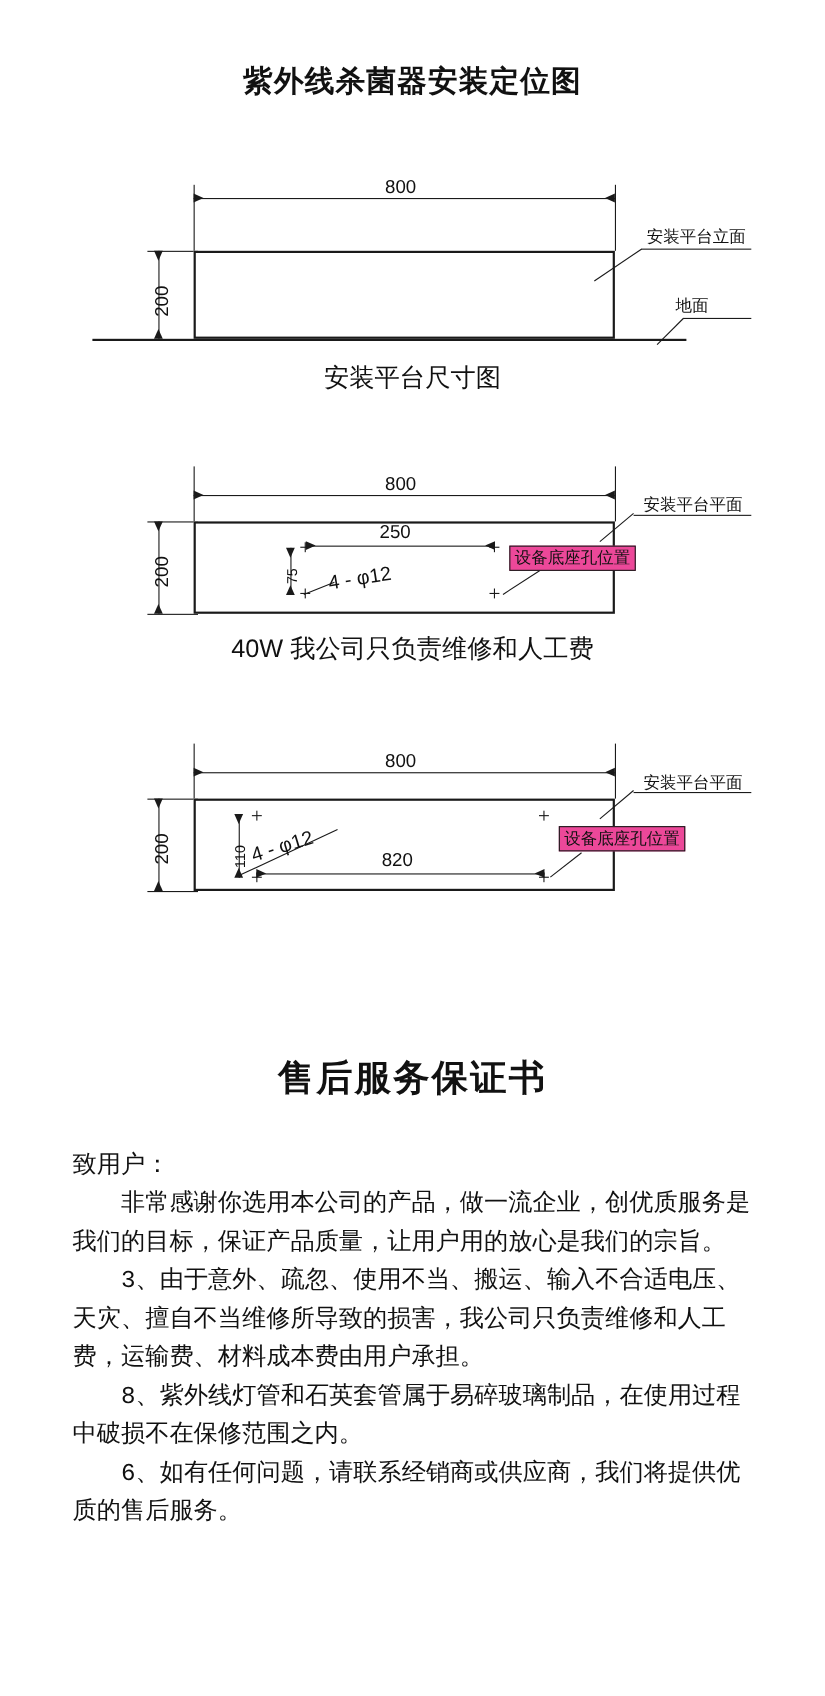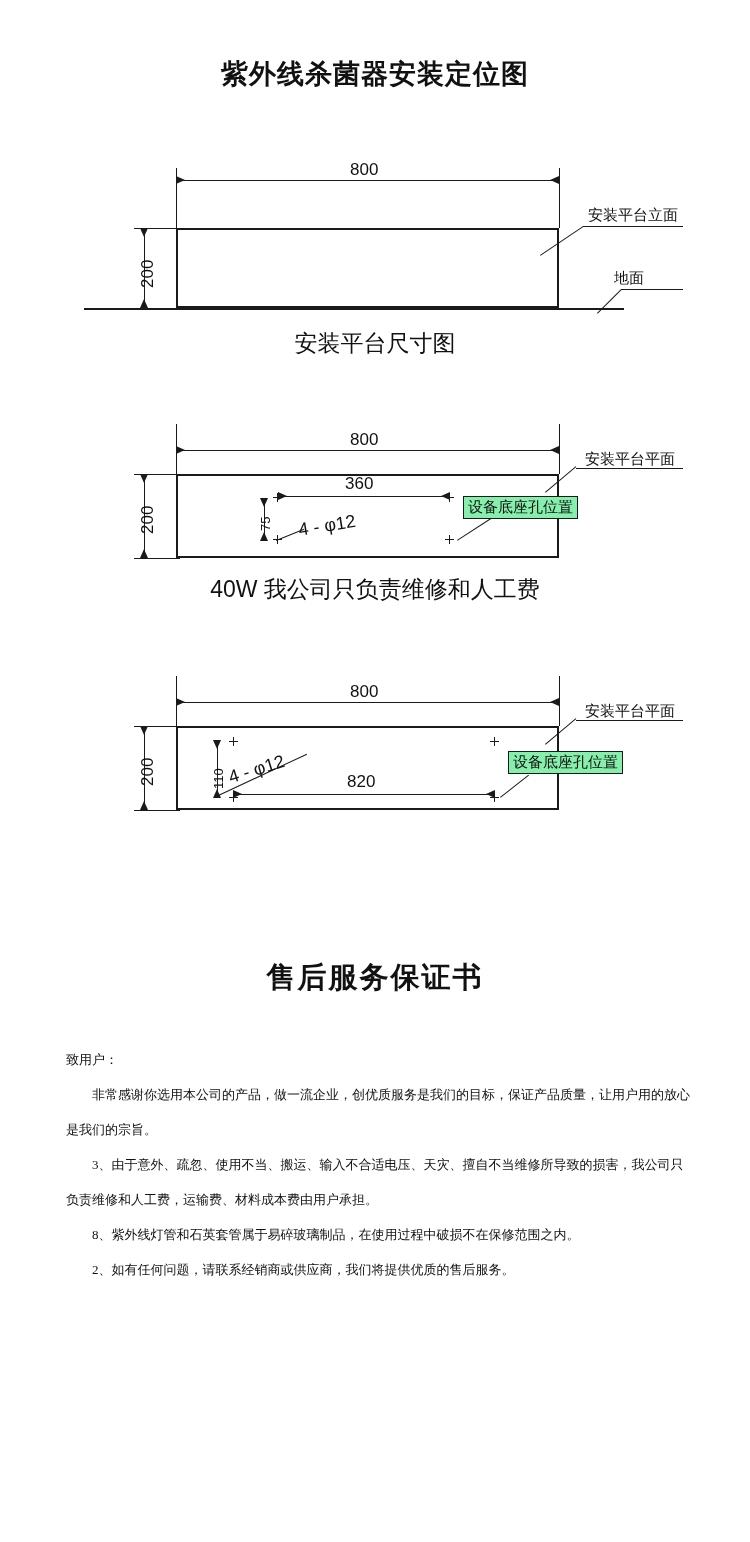--- a/index.html
+++ b/index.html
@@ -100,21 +100,21 @@
 
   .leader-label {
     position: absolute;
     font-size: 15px;
     color: #111;
     white-space: nowrap;
   }
   .leader-label.boxed {
     border: 1px solid #1a1a1a;
     padding: 1px 4px;
-    background: #86efac;
+    background: #ec4899;
   }
   .leader-line {
     position: absolute;
     height: 0;
     border-top: 1px solid #1a1a1a;
     transform-origin: 0 0;
   }
 
   .ground-line {
     position: absolute;
@@ -175,35 +175,35 @@
     transform-origin: 0 0;
   }
 
   
   .warranty-title {
     position: absolute;
     top: 958px;
     left: 0;
     width: 750px;
     text-align: center;
-    font-size: 29px;
+    font-size: 33px;
     font-weight: bold;
     letter-spacing: 2px;
     color: #111;
   }
 
   .warranty-body {
     position: absolute;
     top: 1042px;
     left: 66px;
     width: 624px;
-    font-size: 13px;
+    font-size: 22px;
     line-height: 35px;
     color: #111;
-    font-family: Liberation Serif, serif;
+    font-family: Liberation Mono, monospace;
   }
   .warranty-body p {
     margin: 0 0 0 0;
   }
   .indent2 {
     text-indent: 2em;
   }
 </style>
 </head>
 <body>
@@ -256,21 +256,21 @@
     <div class="arrow-up" style="left:140px;top:549px;"></div>
     <div class="ext-line-h" style="left:134px;top:474px;width:46px;"></div>
     <div class="ext-line-h" style="left:134px;top:558px;width:46px;"></div>
     <div class="dim-text-v" style="left:138px;top:534px;">200</div>
 
     <div class="rect-outline" style="left:176px;top:474px;width:383px;height:84px;"></div>
 
     <div class="dim-line-h" style="left:278px;top:496px;width:172px;"></div>
     <div class="arrow-right" style="left:278px;top:492px;"></div>
     <div class="arrow-left" style="left:441px;top:492px;"></div>
-    <div class="dim-text" style="left:345px;top:474px;">360</div>
+    <div class="dim-text" style="left:345px;top:474px;">250</div>
 
     <div class="dim-line-v" style="left:264px;top:498px;height:42px;"></div>
     <div class="arrow-down" style="left:260px;top:498px;"></div>
     <div class="arrow-up" style="left:260px;top:532px;"></div>
     <div class="dim-text-v dim-text-small" style="left:258px;top:531px;">75</div>
 
     <div class="hole-mark" style="left:277px;top:497px;"></div>
     <div class="hole-mark" style="left:277px;top:539px;"></div>
     <div class="hole-mark" style="left:449px;top:497px;"></div>
     <div class="hole-mark" style="left:449px;top:539px;"></div>
@@ -333,16 +333,16 @@
 
   </div>
 
   <div class="warranty-title">售后服务保证书</div>
 
   <div class="warranty-body">
     <p>致用户：</p>
     <p class="indent2">非常感谢你选用本公司的产品，做一流企业，创优质服务是我们的目标，保证产品质量，让用户用的放心是我们的宗旨。</p>
     <p class="indent2">3、由于意外、疏忽、使用不当、搬运、输入不合适电压、天灾、擅自不当维修所导致的损害，我公司只负责维修和人工费，运输费、材料成本费由用户承担。</p>
     <p class="indent2">8、紫外线灯管和石英套管属于易碎玻璃制品，在使用过程中破损不在保修范围之内。</p>
-    <p class="indent2">2、如有任何问题，请联系经销商或供应商，我们将提供优质的售后服务。</p>
+    <p class="indent2">6、如有任何问题，请联系经销商或供应商，我们将提供优质的售后服务。</p>
   </div>
 
 </div>
 
 </body></html>

